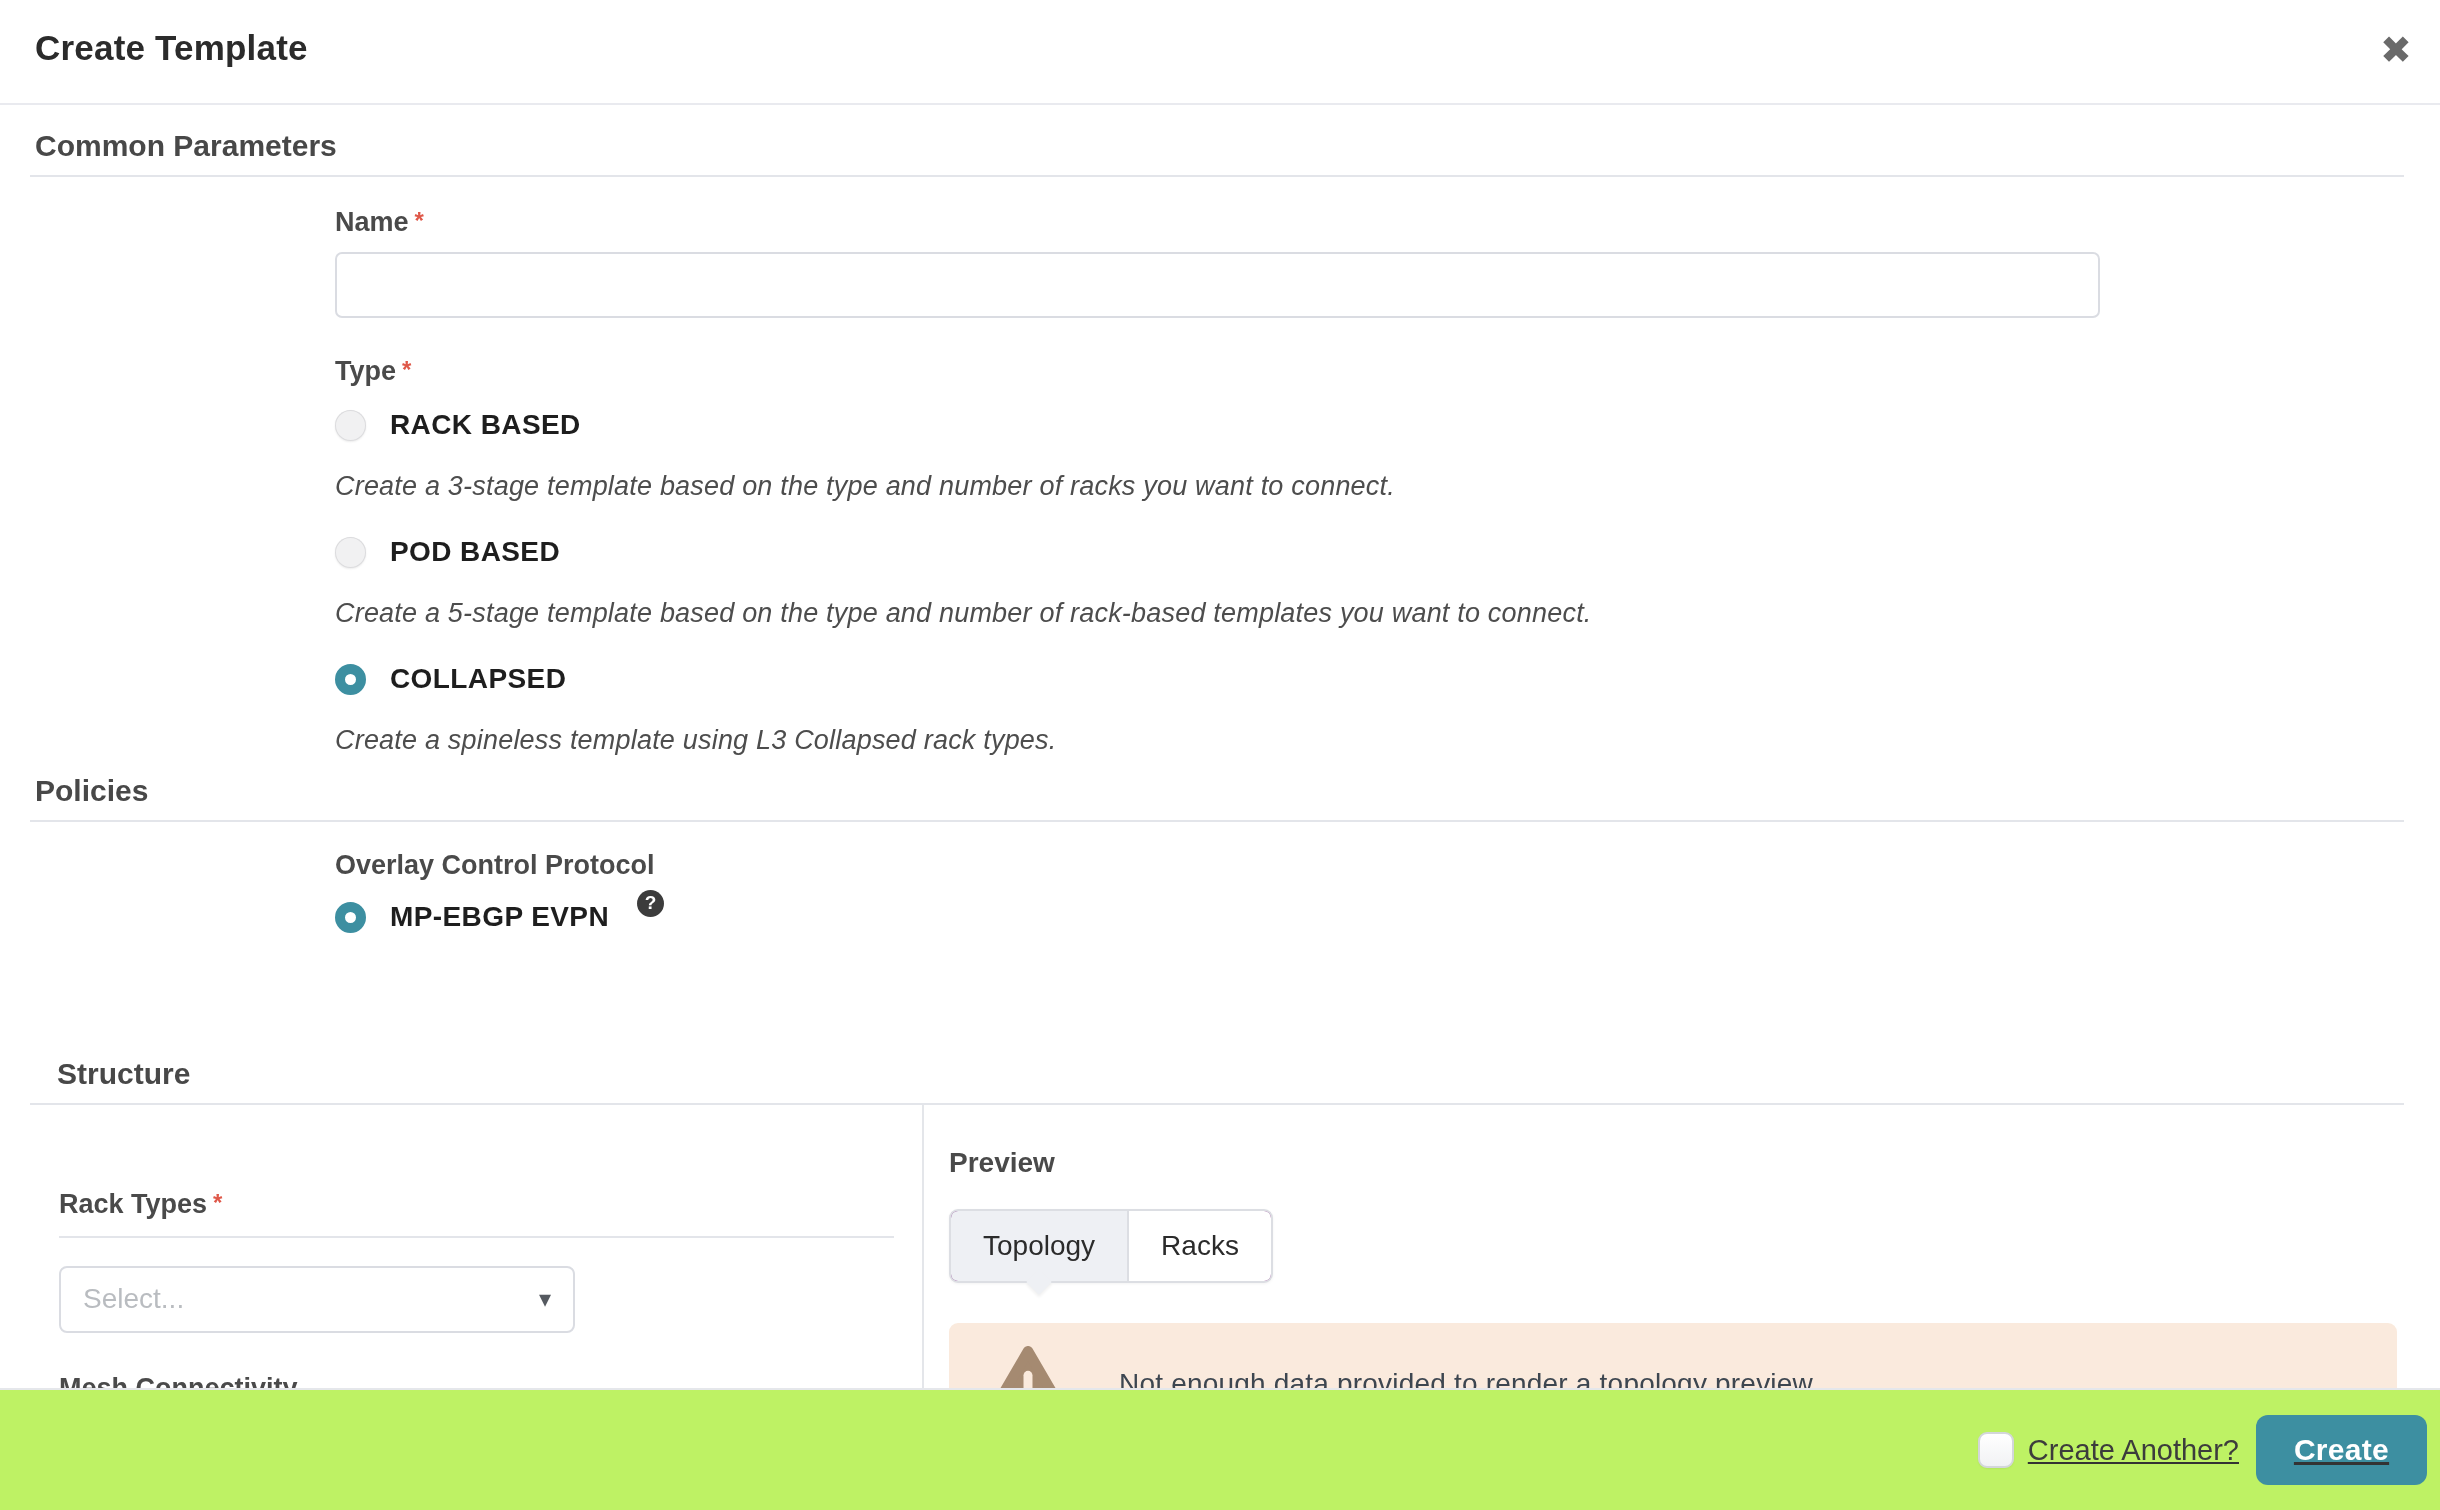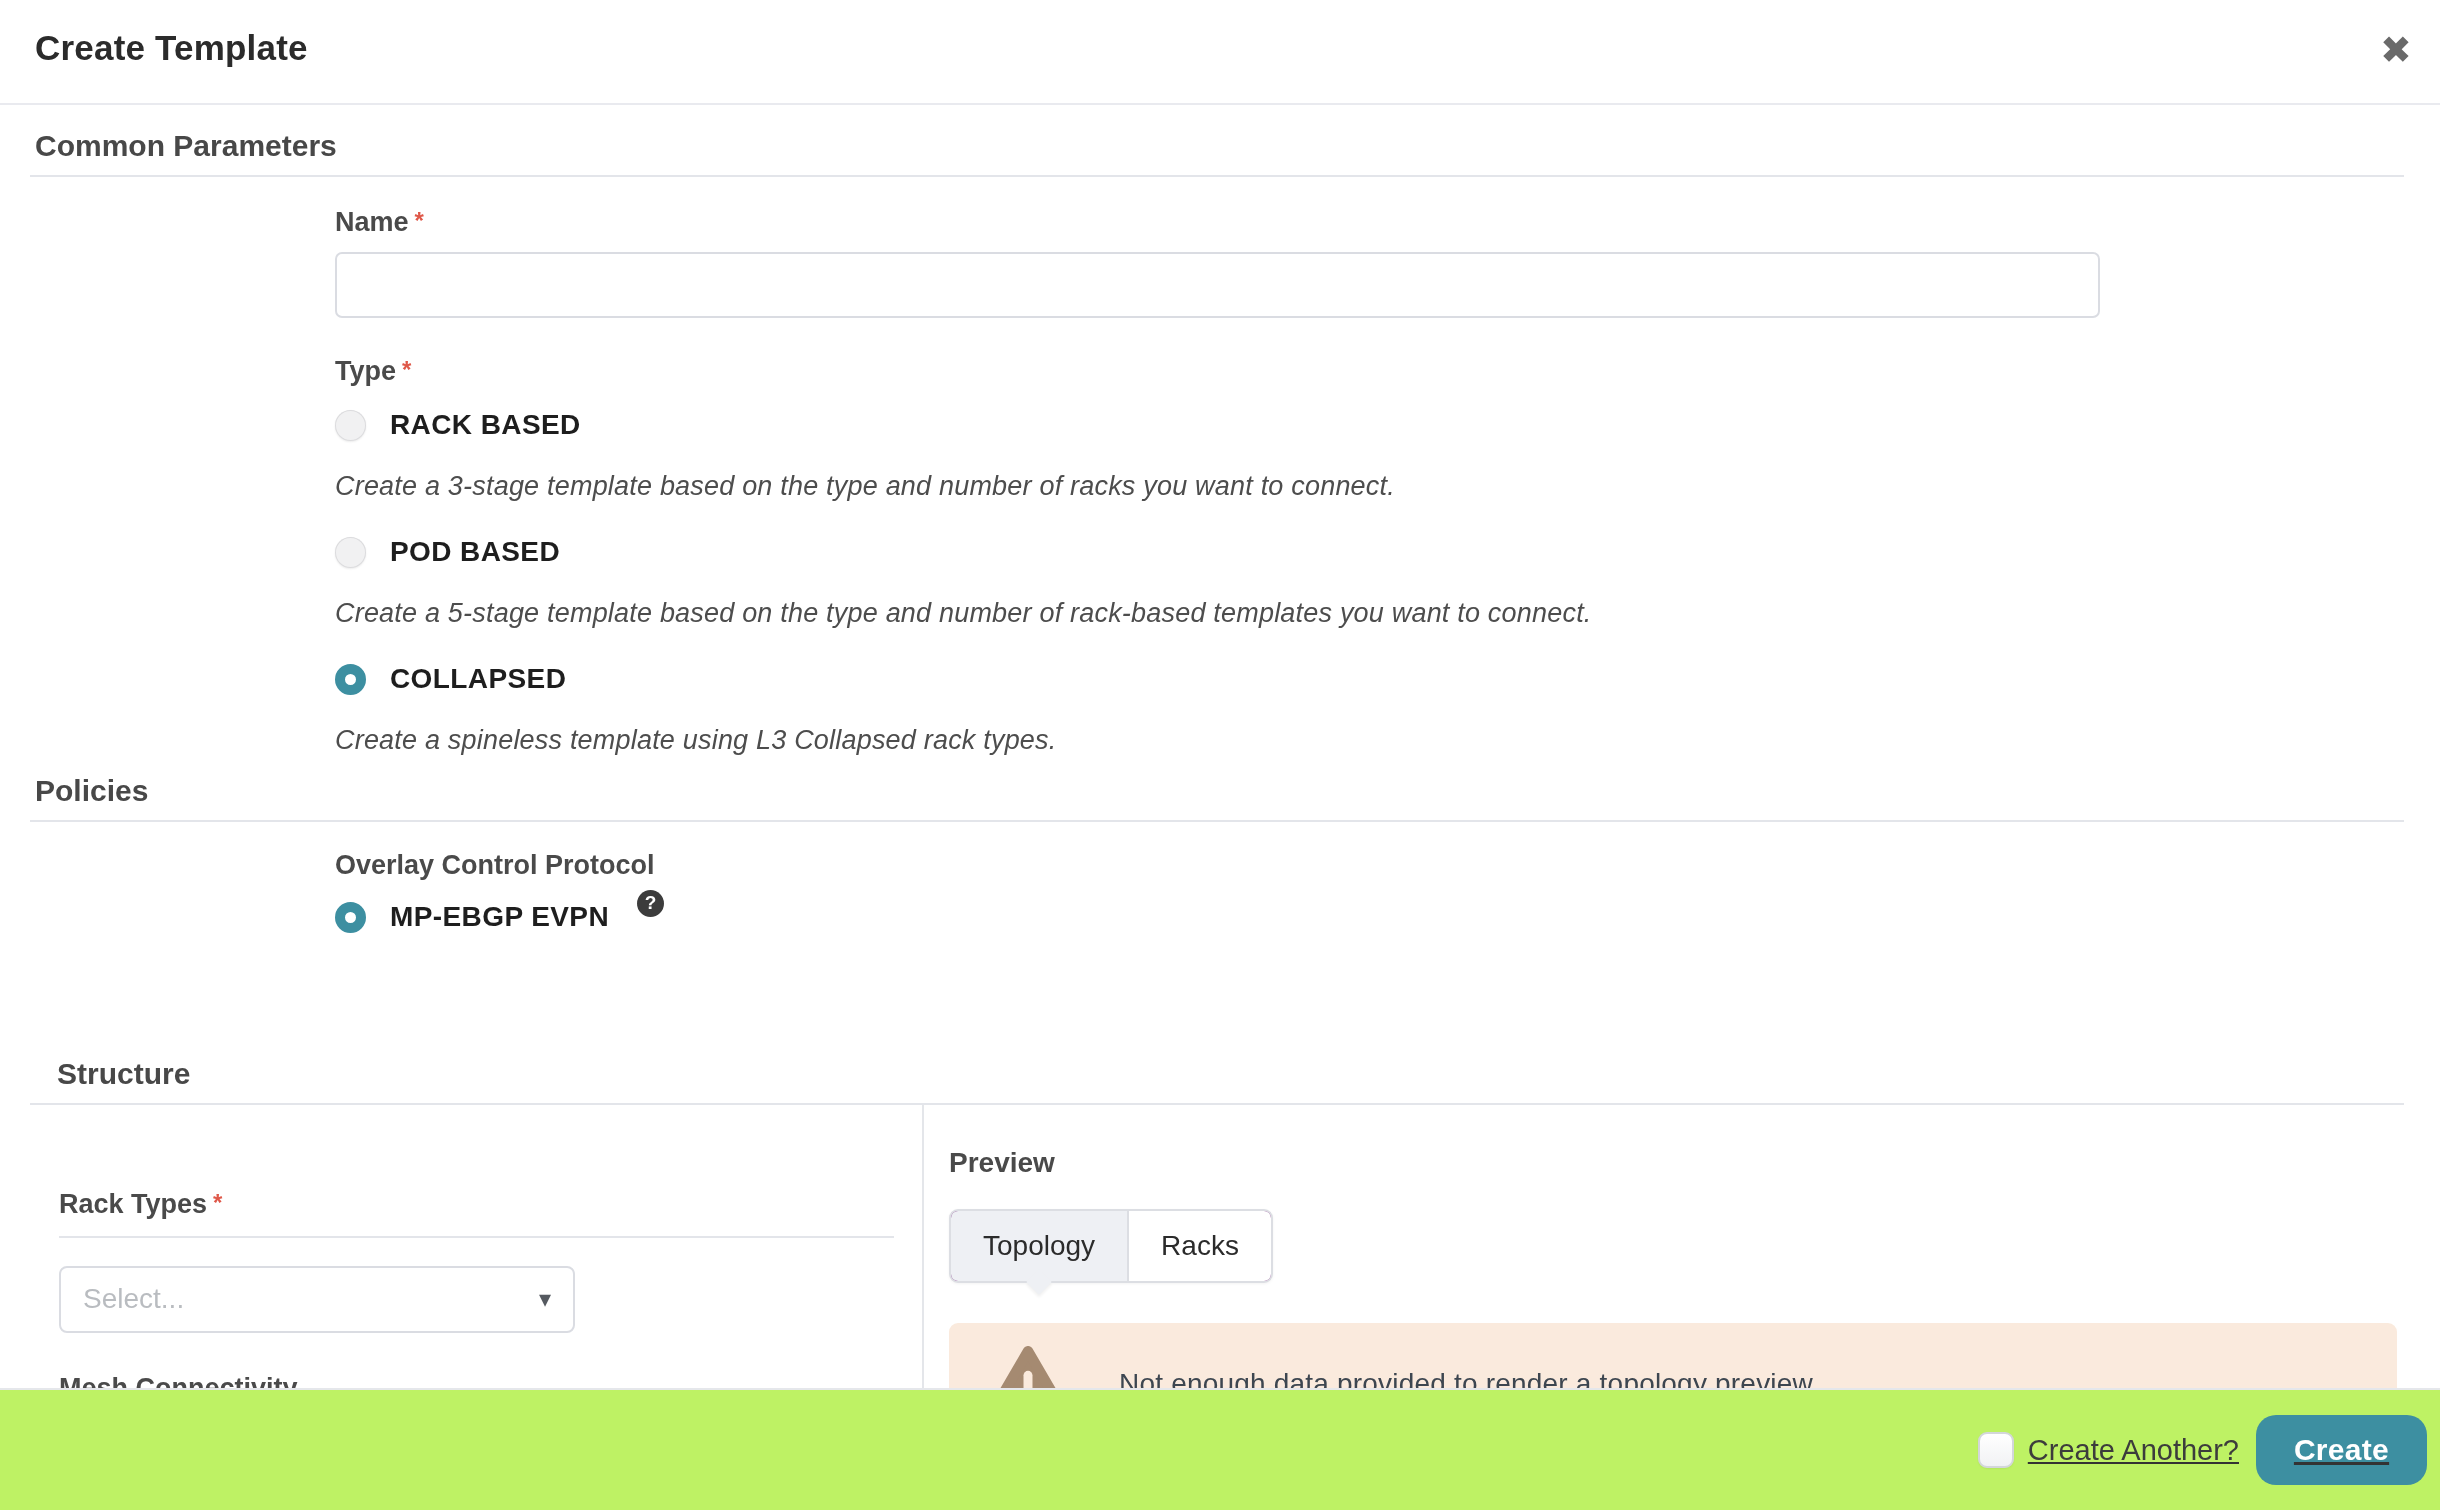--- a/index.html
+++ b/index.html
@@ -174,21 +174,21 @@
     border: 2px solid #d3d6da; border-radius: 9px;
     background: linear-gradient(#ffffff, #f1f2f4);
     box-shadow: 0 1px 2px rgba(0,0,0,0.06);
     cursor: pointer;
   }
   .create-another-label { font-size: 29px; color: #3c3c3c; margin: 0 17px 0 14px; cursor: default; }
   .create-btn {
     width: 171px; height: 70px;
     background: #3d8fa1; color: #ffffff;
     font-size: 30px; font-weight: 700;
-    border: none; border-radius: 20px;
+    border: none; border-radius: 12px;
     font-family: "Liberation Sans", sans-serif;
     cursor: pointer; letter-spacing: 0.3px;
   }
 </style>
 </head>
 <body>
 
 <div class="modal">
 
   <div class="modal-header">

